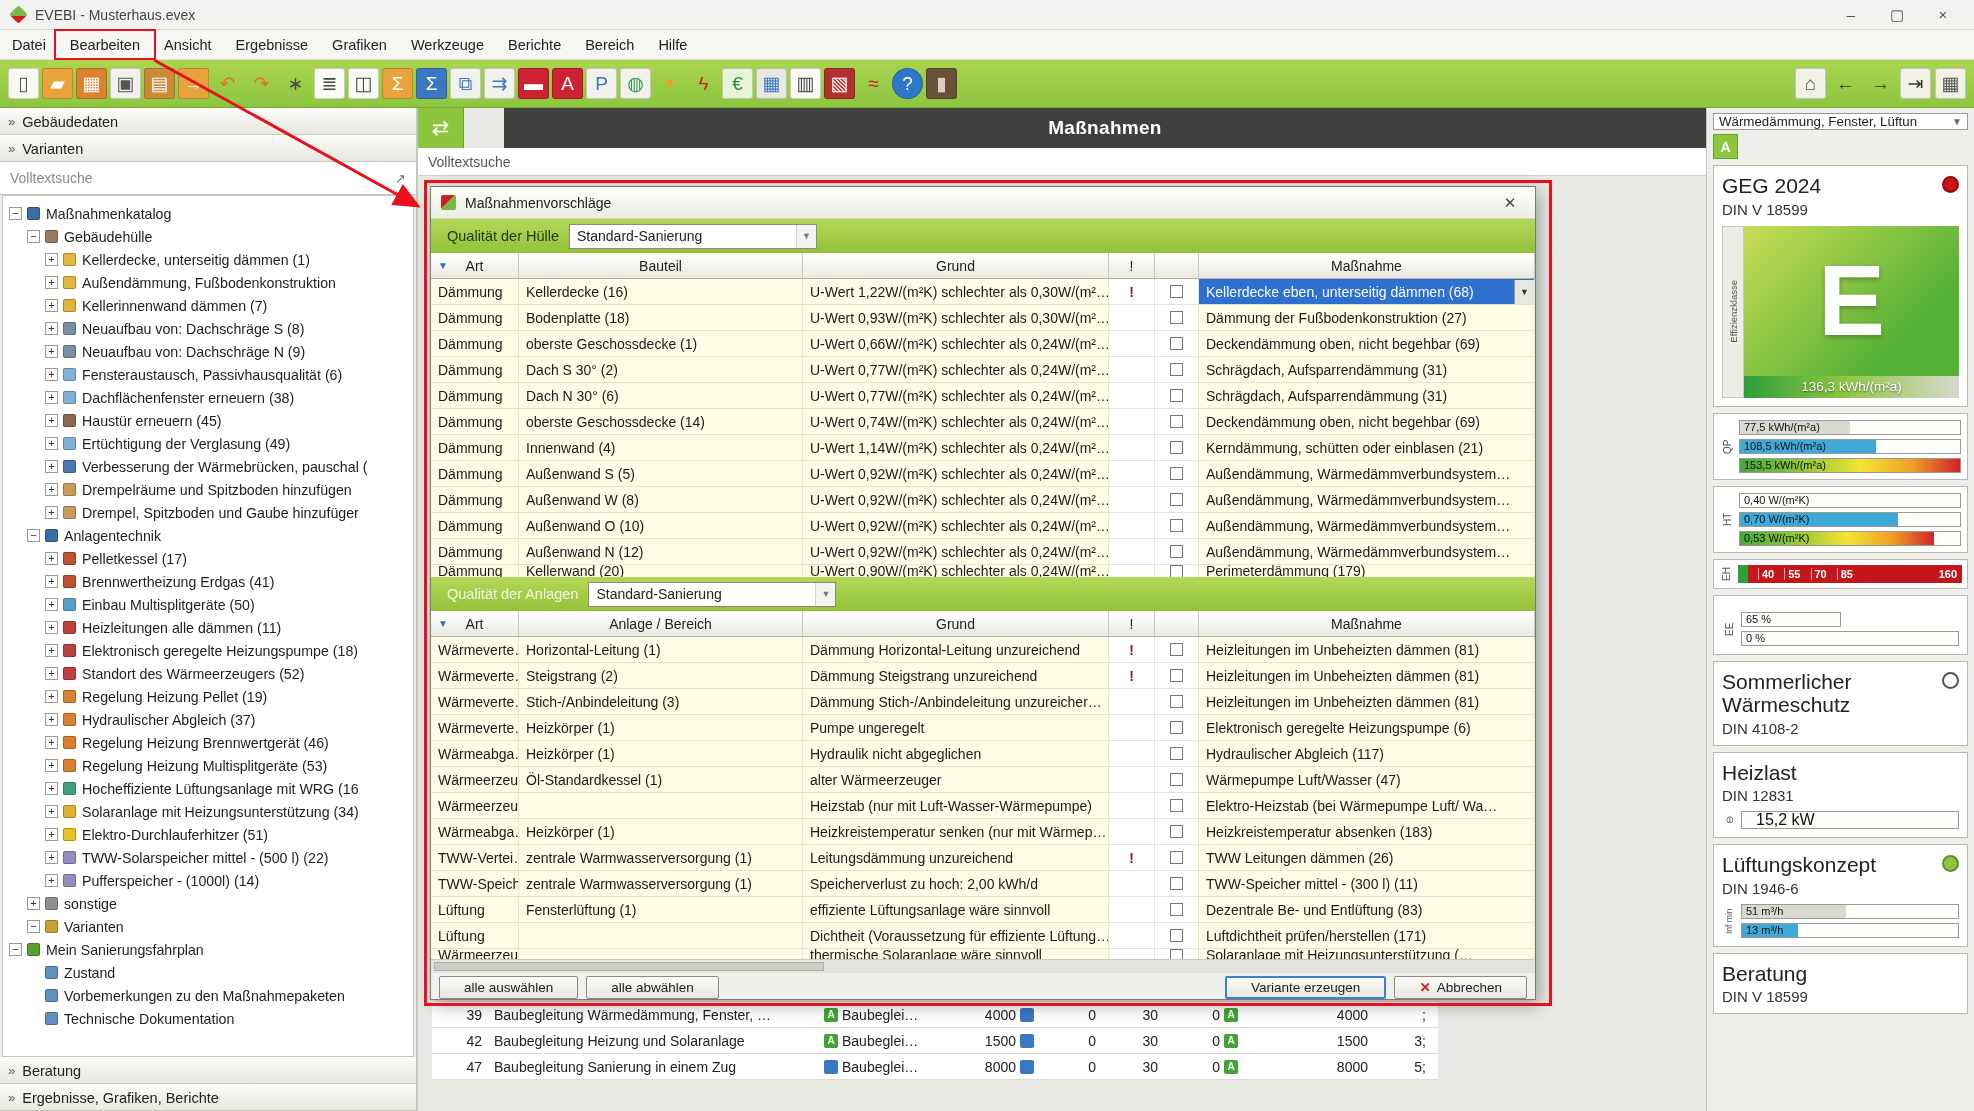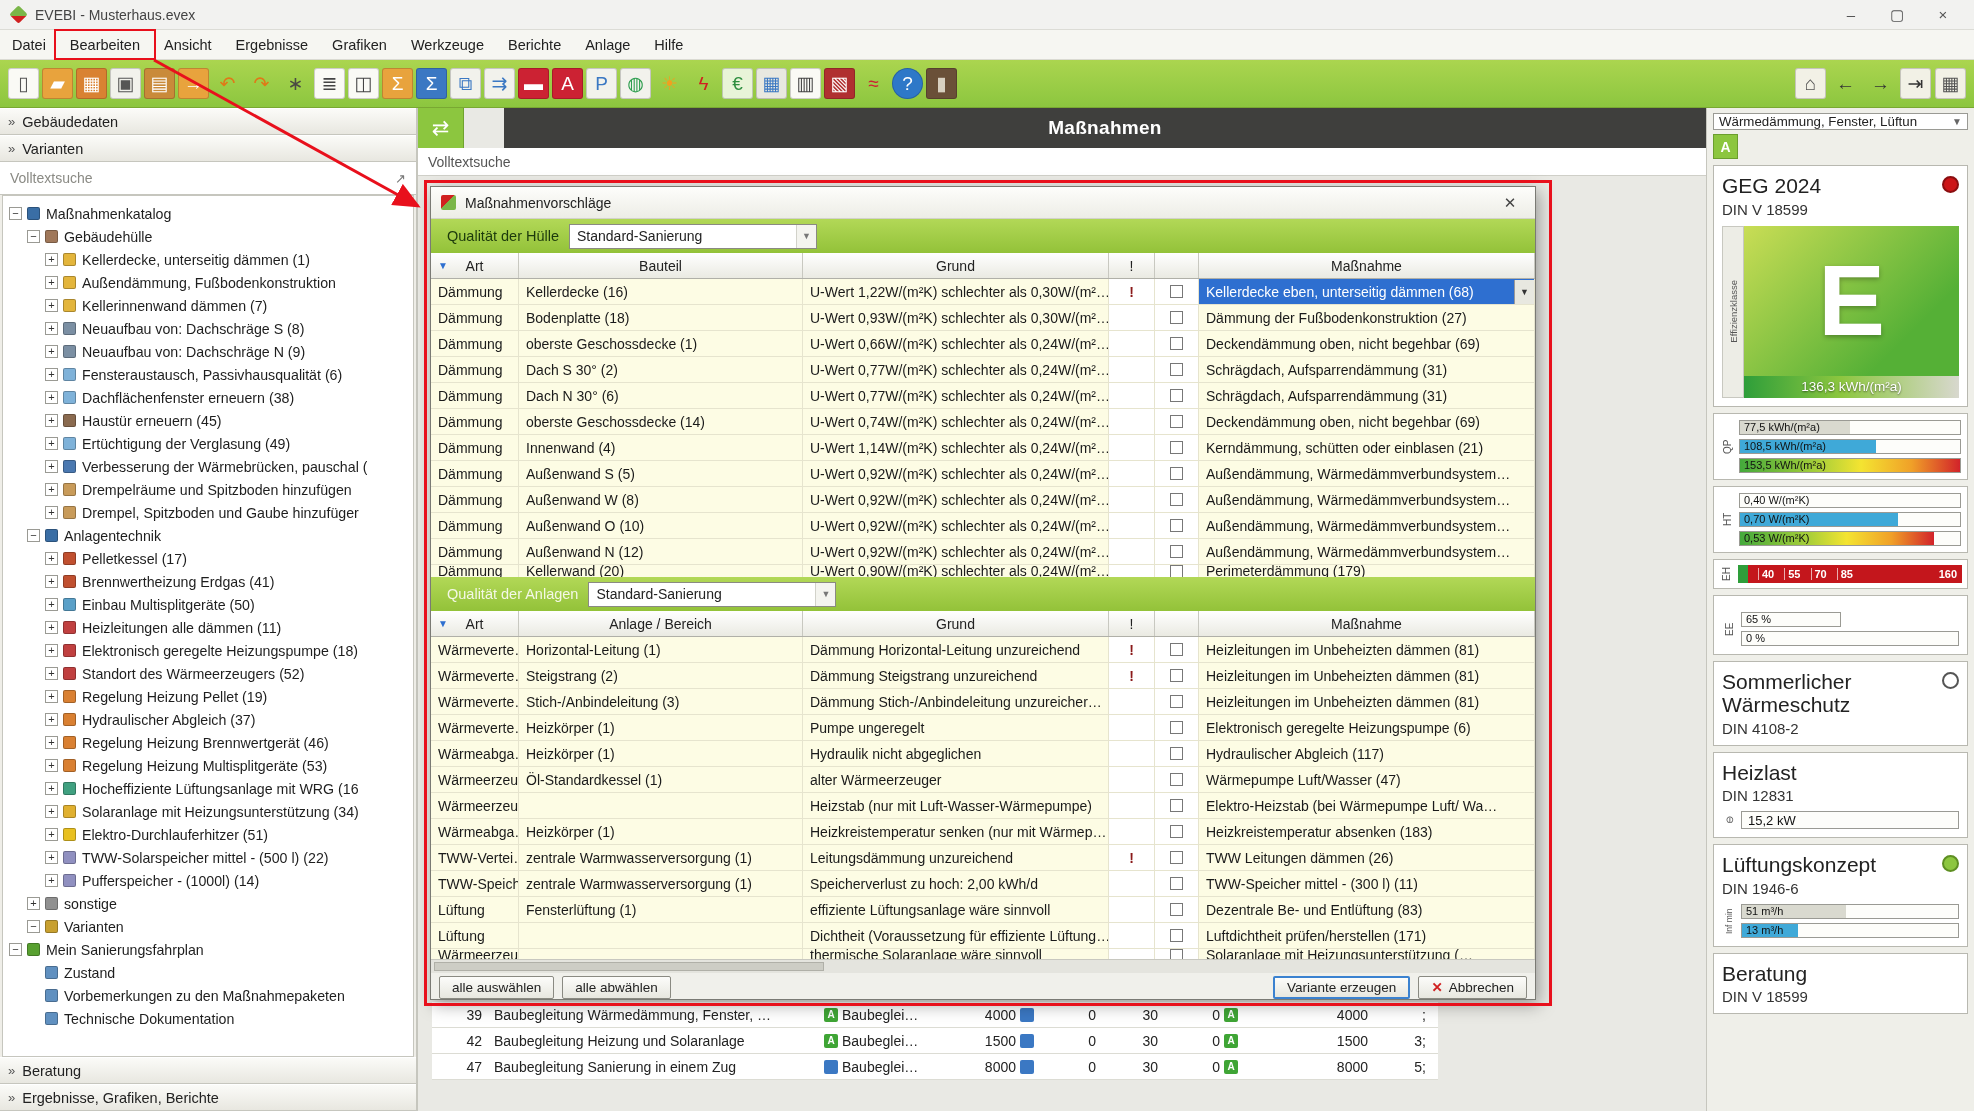--- a/index.html
+++ b/index.html
@@ -82,21 +82,21 @@
   .bar-fill{position:absolute;left:0;top:0;bottom:0;}
   .fill-gray{background:#D9D9CF;}
   .fill-blue{background:#3FA9D8;}
   .fill-grad{background:linear-gradient(90deg,#44A93C,#A6CE39 35%,#F4E431 55%,#F0A028 78%,#D2232A);}
   .bar-text{position:relative;font-size:11px;color:#111;padding-left:4px;line-height:13px;white-space:nowrap;}
   .eh-bar{flex:1;height:18px;background:#C4161C;display:flex;align-items:center;color:#FFF;font-size:11px;font-weight:bold;overflow:hidden;}
   .eh-bar::before{content:"";width:10px;height:100%;background:#2E9E3A;flex:none;}
   .eh-tick{margin-left:10px;border-left:1px solid rgba(255,255,255,.65);padding-left:3px;}
   .eh-end{margin-left:auto;margin-right:5px;}
   .ee-b1{width:100px;flex:none;}
-  .heiz-bar{flex:1;height:18px;border:1px solid #9A9A94;background:#FDFDFA;display:flex;align-items:center;font-size:13px;color:#111;padding-left:6px;}
+  .heiz-bar{flex:1;height:18px;border:1px solid #9A9A94;background:#FDFDFA;display:flex;align-items:center;font-size:16px;color:#111;padding-left:14px;}
 
   
   .dialog{position:absolute;left:430px;top:186px;width:1106px;height:814px;background:#F0F0EB;border:1px solid #7A7A74;box-shadow:3px 5px 16px rgba(0,0,0,.35);z-index:40;display:flex;flex-direction:column;}
   .dlg-title{height:32px;background:linear-gradient(#FDFDFB,#EDEDE6);display:flex;align-items:center;padding:0 10px;font-size:14px;color:#222;border-bottom:1px solid #D2D2CA;flex:none;}
   .dlg-logo{width:15px;height:15px;margin-right:9px;background:linear-gradient(135deg,#D02020 46%,#7AB648 46%);border-radius:2px;flex:none;}
   .dlg-close{margin-left:auto;width:30px;text-align:center;font-size:15px;color:#444;}
   .qbar{height:34px;display:flex;align-items:center;padding:0 16px;background:linear-gradient(180deg,#B2D857,#93C239);gap:10px;flex:none;}
   .qbar-label{font-size:14.5px;color:#1C3A0C;}
   .qbar2 .qbar-label{color:#F4F8E6;}
   .qselect{width:248px;height:25px;background:#FFF;border:1px solid #8A8A82;display:flex;align-items:center;padding-left:7px;font-size:14px;color:#222;}
@@ -112,21 +112,21 @@
   .trow.cut{height:13px;overflow:hidden;}
   .trow .c{display:flex;align-items:center;padding:0 7px;border-right:1px solid #E6E4CE;white-space:nowrap;overflow:hidden;background:#FDFCE4;height:100%;}
   .trow .c.w{justify-content:center;background:#FFF;color:#8A1A1A;font-weight:bold;}
   .trow .c.k{justify-content:center;background:#FFF;}
   .cb{width:13px;height:13px;border:1px solid #777;background:#FFF;flex:none;}
   .c.m.sel{background:#2E6FD0;color:#FFF;padding-right:0;}
   .ddbtn{margin-left:auto;width:20px;height:24px;background:#E8E8E0;border-left:1px solid #999;color:#333;font-size:9px;display:flex;align-items:center;justify-content:center;flex:none;}
   .dlg-scroll{height:14px;background:#E4E4DE;border-top:1px solid #C8C8C0;position:relative;flex:none;}
   .dlg-thumb{position:absolute;left:3px;top:2px;width:390px;height:9px;background:#CDCDC5;border:1px solid #B0B0A8;}
   .dlg-buttons{height:28px;display:flex;align-items:center;padding:0 8px;gap:8px;flex:none;}
-  .btn{height:23px;padding:0 12px;background:linear-gradient(#FCFCFA,#E7E7DF);border:1px solid #8A8A82;border-radius:2px;font-size:13.5px;color:#222;display:flex;align-items:center;gap:6px;text-align:right;}
+  .btn{height:23px;padding:0 24px;background:linear-gradient(#FCFCFA,#E7E7DF);border:1px solid #8A8A82;border-radius:2px;font-size:13.5px;color:#222;display:flex;align-items:center;gap:6px;text-align:right;}
   .btn-primary{border:2px solid #3B82D0;margin-left:auto;}
   .x-red{color:#D02020;font-weight:bold;}
 
   
   .anno{position:absolute;border:3px solid #E8101C;z-index:60;pointer-events:none;}
   #annoMenu{border-width:2px;left:52px;top:31px;width:104px;height:28px;}
   #annoDialog{left:424px;top:180px;width:1128px;height:826px;}
   #annoArrow{position:absolute;left:0;top:0;width:1974px;height:1111px;z-index:59;pointer-events:none;}
 </style>
 </head>
@@ -143,21 +143,21 @@
 </div>
 
 <div class="menubar" id="menuBar">
     <div class="menu-item">Datei</div>
     <div class="menu-item">Bearbeiten</div>
     <div class="menu-item">Ansicht</div>
     <div class="menu-item">Ergebnisse</div>
     <div class="menu-item">Grafiken</div>
     <div class="menu-item">Werkzeuge</div>
     <div class="menu-item">Berichte</div>
-    <div class="menu-item">Anlage</div>
+    <div class="menu-item">Bereich</div>
     <div class="menu-item">Hilfe</div>
   </div>
 
 <div class="toolbar">
   <span style="display:flex;gap:3px" id="toolbarLeft">
       <span class="tb-icon boxed" style="color: rgb(85, 85, 85); background: rgb(250, 250, 245);">▯</span>
       <span class="tb-icon boxed" style="color: rgb(255, 255, 255); background: rgb(232, 163, 61);">▰</span>
       <span class="tb-icon boxed" style="color: rgb(255, 255, 255); background: rgb(217, 130, 50);">▦</span>
       <span class="tb-icon boxed" style="color: rgb(85, 85, 85); background: rgb(242, 242, 236);">▣</span>
       <span class="tb-icon boxed" style="color: rgb(255, 255, 255); background: rgb(201, 138, 58);">▤</span>

